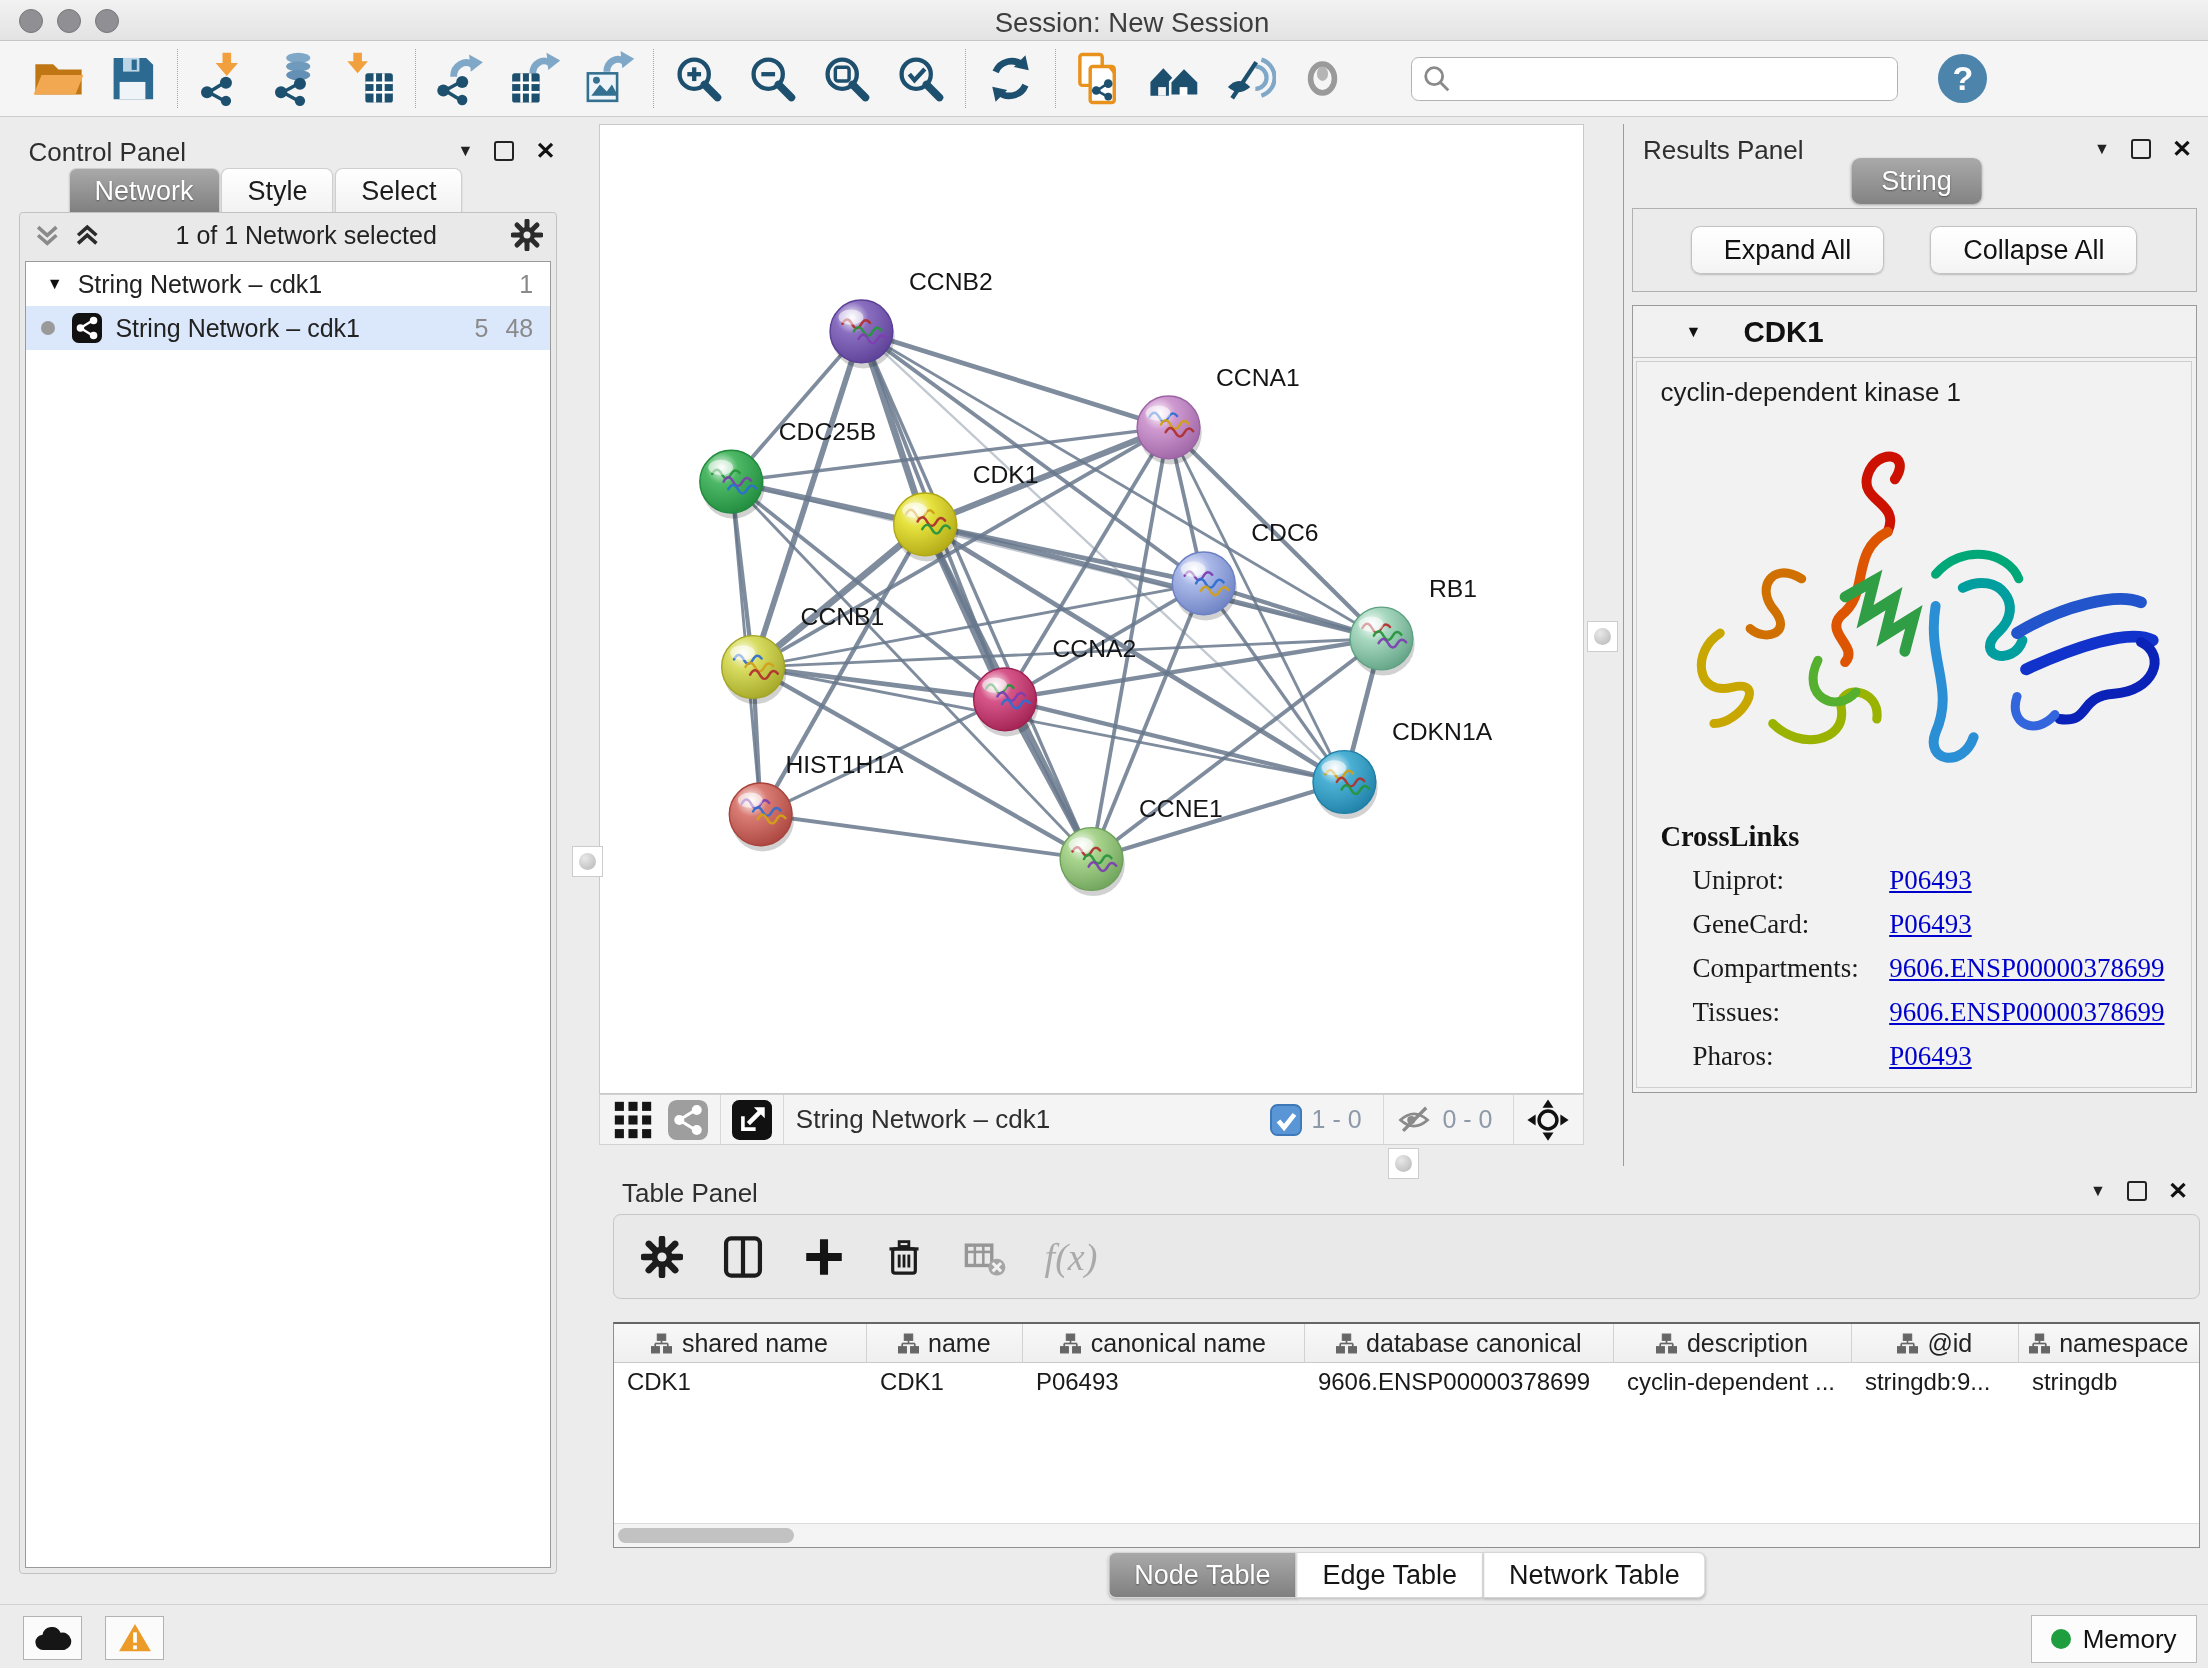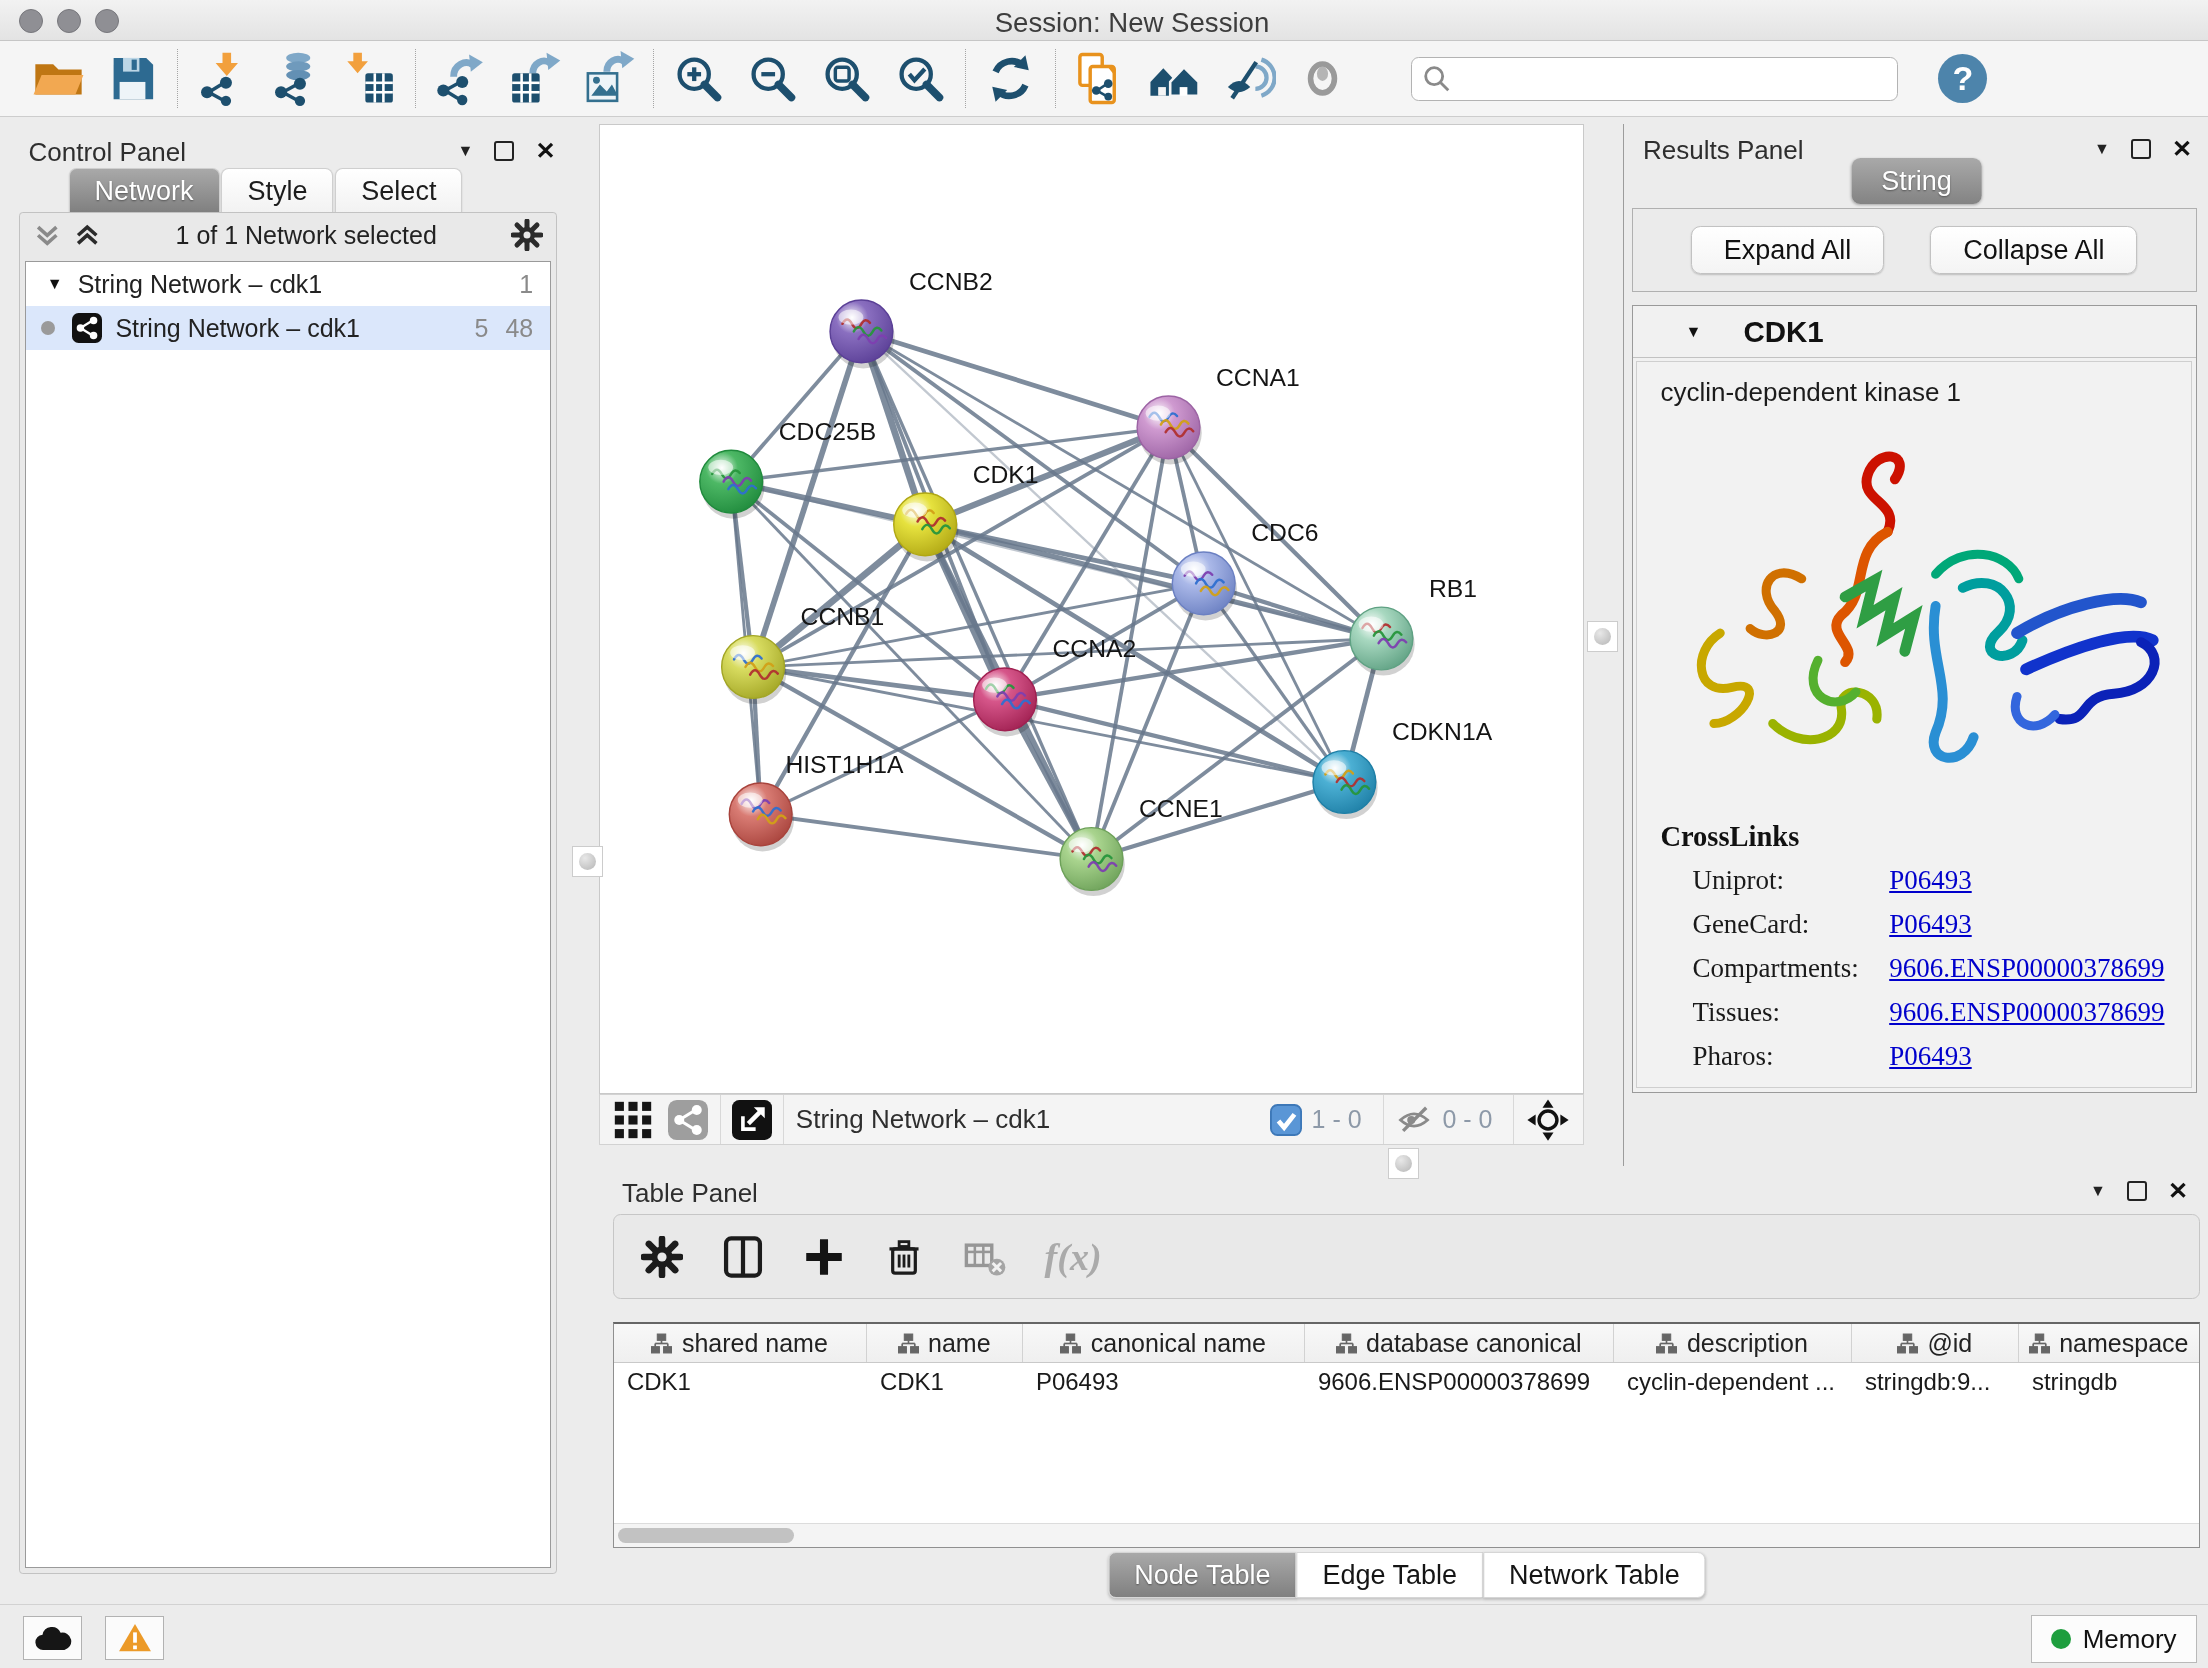--- a/index.html
+++ b/index.html
@@ -52,21 +52,21 @@
   .rp-gene{font-size:29.5px;font-weight:bold;color:#111;margin-left:63px;}
   .rp-body{position:absolute;left:3.8px;top:55px;right:3.8px;bottom:3.8px;background:#f2f2f2;border:1px solid #cfcfcf;overflow:hidden;}
   .rp-desc{font-size:26px;color:#1c1c1c;margin:15px 0 0 23px;}
   .cl{font-family:"Liberation Serif",serif;}
   .cl-head{font-size:28.5px;font-weight:bold;color:#111;margin:13.3px 0 5.7px 23px;}
   .cl-row{display:flex;font-size:27px;height:44px;align-items:center;gap:12px;}
   .cl-label{margin-left:55px;width:181px;color:#1a1a1a;flex:0 0 auto;}
   .cl-link{color:#0000cc;text-decoration:underline;margin-left:3.8px;white-space:nowrap;}
   
   .tp{position:absolute;left:605px;top:1168px;width:1604px;height:384px;}
-  .tp-toolbar{position:absolute;left:7.6px;top:46px;right:9.5px;height:85px;background:#e9e9e9;border:1.9px solid #c6c6c6;border-radius:7.6px;box-sizing:border-box;display:flex;align-items:center;gap:38px;padding-left:27px;font-weight:bold;}
+  .tp-toolbar{position:absolute;left:7.6px;top:46px;right:9.5px;height:85px;background:#e9e9e9;border:1.9px solid #c6c6c6;border-radius:7.6px;box-sizing:border-box;display:flex;align-items:center;gap:38px;padding-left:27px;}
   .tp-table{position:absolute;left:7.6px;top:154px;right:9.5px;height:226px;background:#fff;border:1.9px solid #8f8f8f;border-top:2.9px solid #666;box-sizing:border-box;overflow:hidden;}
   .thead{display:flex;height:38px;background:linear-gradient(#f8f8f8,#efefef);border-bottom:1.9px solid #c9c9c9;}
   .th{display:flex;align-items:center;justify-content:center;gap:9.5px;font-size:25px;color:#222;border-right:1px solid #d2d2d2;box-sizing:border-box;flex:0 0 auto;overflow:hidden;white-space:nowrap;}
   .trow{display:flex;height:38px;}
   .td{display:flex;align-items:center;font-size:24px;color:#1a1a1a;padding-left:13.3px;box-sizing:border-box;flex:0 0 auto;overflow:hidden;white-space:nowrap;}
   .hscroll{position:absolute;left:0;right:0;bottom:0;height:23px;background:#f4f4f4;border-top:1px solid #dcdcdc;}
   .hthumb{position:absolute;left:4.8px;top:3.8px;width:176px;height:15px;border-radius:7.6px;background:#c2c2c2;}
   .tp-tabs{position:absolute;left:50%;transform:translateX(-50%);top:384px;white-space:nowrap;}
   .tp-tabs .tab{display:inline-block;padding:6.7px 25px;font-size:27px;background:#fff;border:1px solid #d6d6d6;color:#151515;box-shadow:0 1.9px 2.9px rgba(0,0,0,.2);}
   .tp-tabs .tab:first-child{border-radius:7.6px 0 0 7.6px;}

